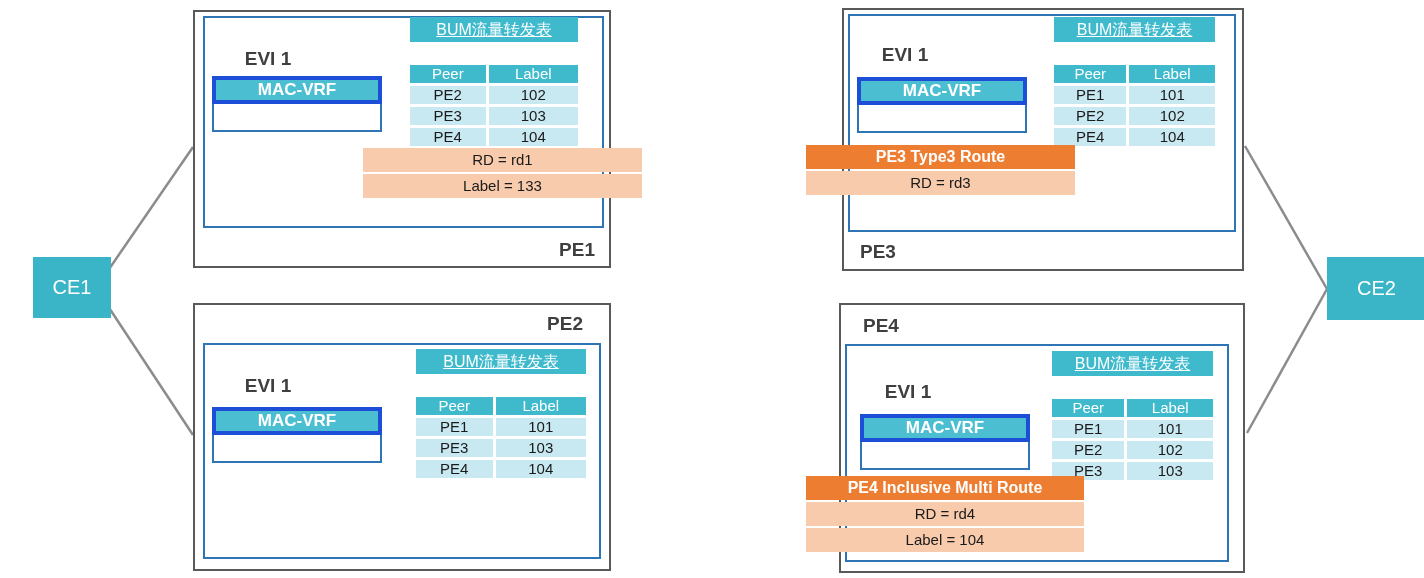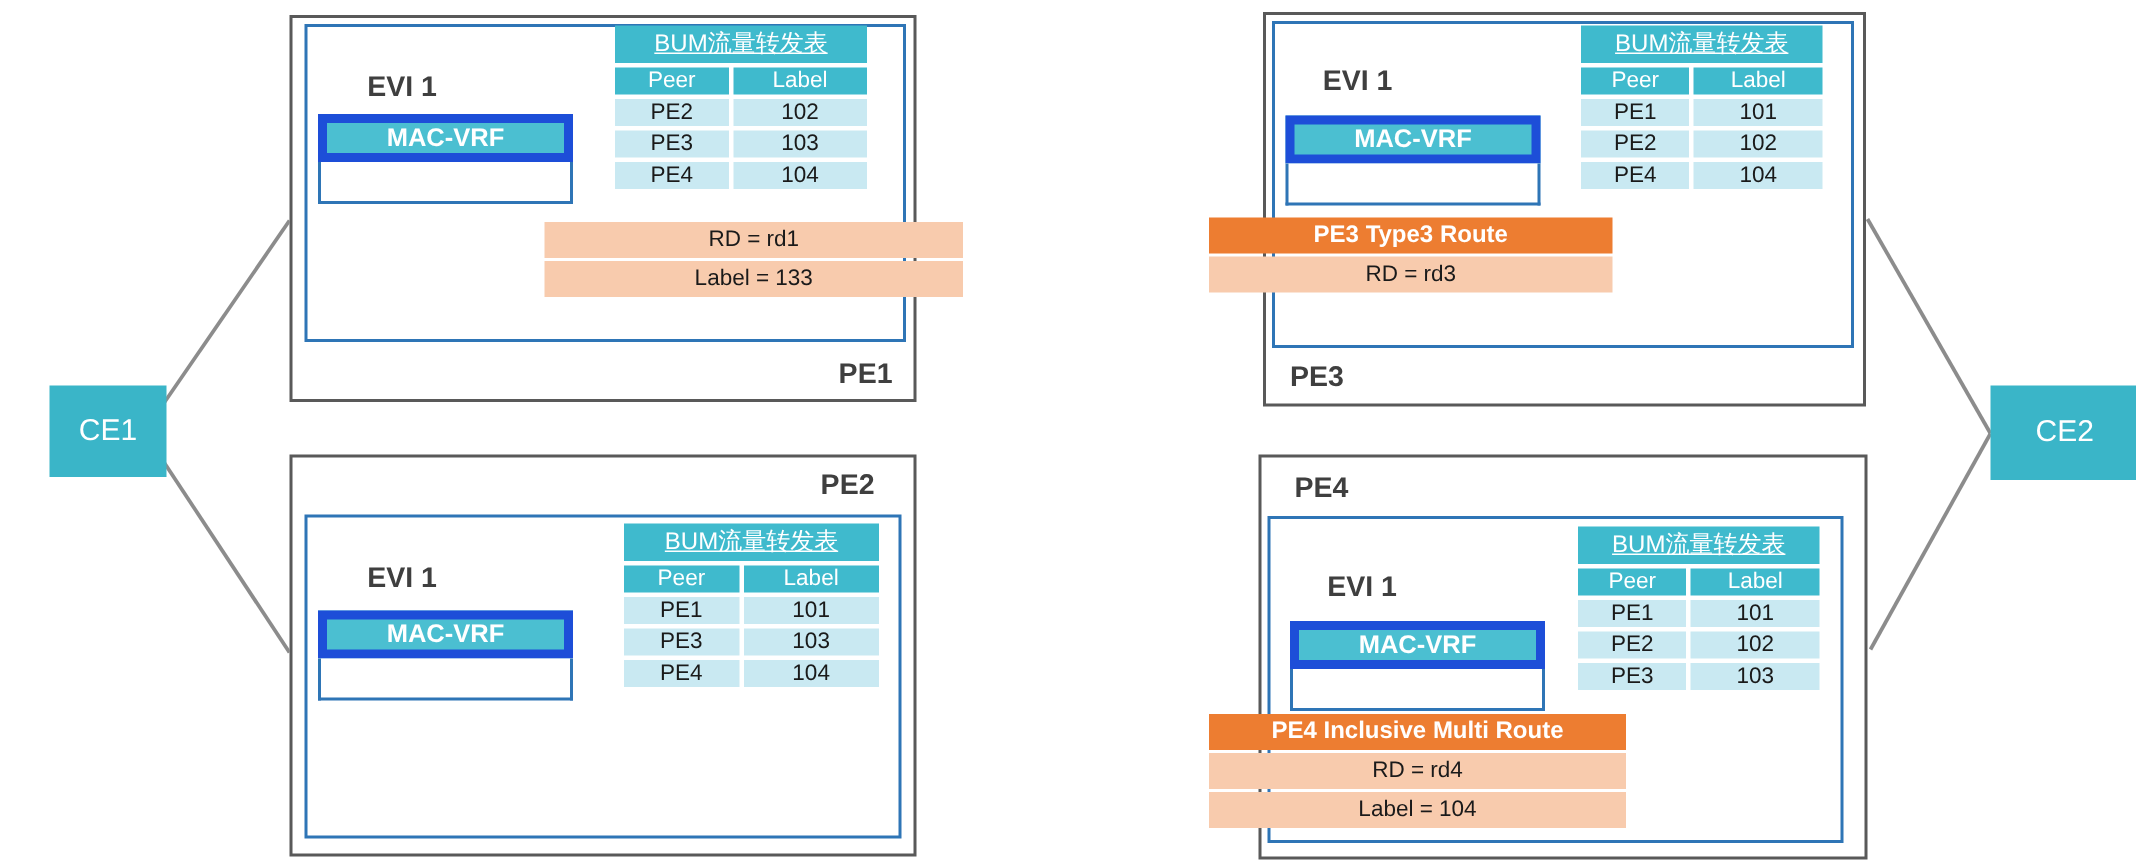--- a/index.html
+++ b/index.html
@@ -32,37 +32,37 @@
   #pe1 .evi{left:28px;top:36px;}
   #pe2 .evi{left:28px;top:70px;}
   #pe3 .evi{left:16px;top:34px;}
   #pe4 .evi{left:22px;top:76px;}
   .macvrf{position:absolute;width:170px;}
   #pe1 .macvrf{left:17px;top:64px;}
   #pe2 .macvrf{left:17px;top:102px;}
   #pe3 .macvrf{left:13px;top:67px;}
   #pe4 .macvrf{left:19px;top:109px;}
   .macvrf-hdr{
-    border:6px solid #1d4ed8;background:#4bbfd1;color:#ffffff;
+    border:4px solid #1d4ed8;background:#4bbfd1;color:#ffffff;
     font-size:17px;font-weight:bold;text-align:center;height:20px;line-height:20px;
   }
   .macvrf-body{border:2px solid #2e75b6;border-top:none;background:#ffffff;height:26px;}
   
   .bum{position:absolute;}
   #pe1 .bum{left:215px;top:5px;width:168px;}
   #pe2 .bum{left:221px;top:44px;width:170px;}
   #pe3 .bum{left:210px;top:7px;width:161px;}
   #pe4 .bum{left:211px;top:46px;width:161px;}
   .bum-title{
     background:#3fbacd;color:#ffffff;font-size:16px;text-align:center;
     height:25px;line-height:25px;text-decoration:underline;white-space:nowrap;overflow:hidden;
   }
   .bum-head,.bum-row{display:flex;gap:3px;margin-top:3px;}
   .bum-head > div{
-    background:#3fbacd;color:#ffffff;font-size:15px;text-align:center;height:18px;line-height:18px;
+    background:#3fbacd;color:#ffffff;font-size:15px;text-align:center;height:18px;line-height:18px;margin-top:20px;
   }
   .bum-row > div{
     background:#c9e9f2;color:#1a1a1a;font-size:15px;text-align:center;height:18px;line-height:18px;
   }
   .col-peer{flex:0 0 45%;}
   .col-label{flex:1 1 auto;}
   
   .route{position:absolute;z-index:5;}
   #pe1 .route{left:168px;top:134px;width:279px;}
   #pe2 .route{left:173px;top:171px;width:279px;}

